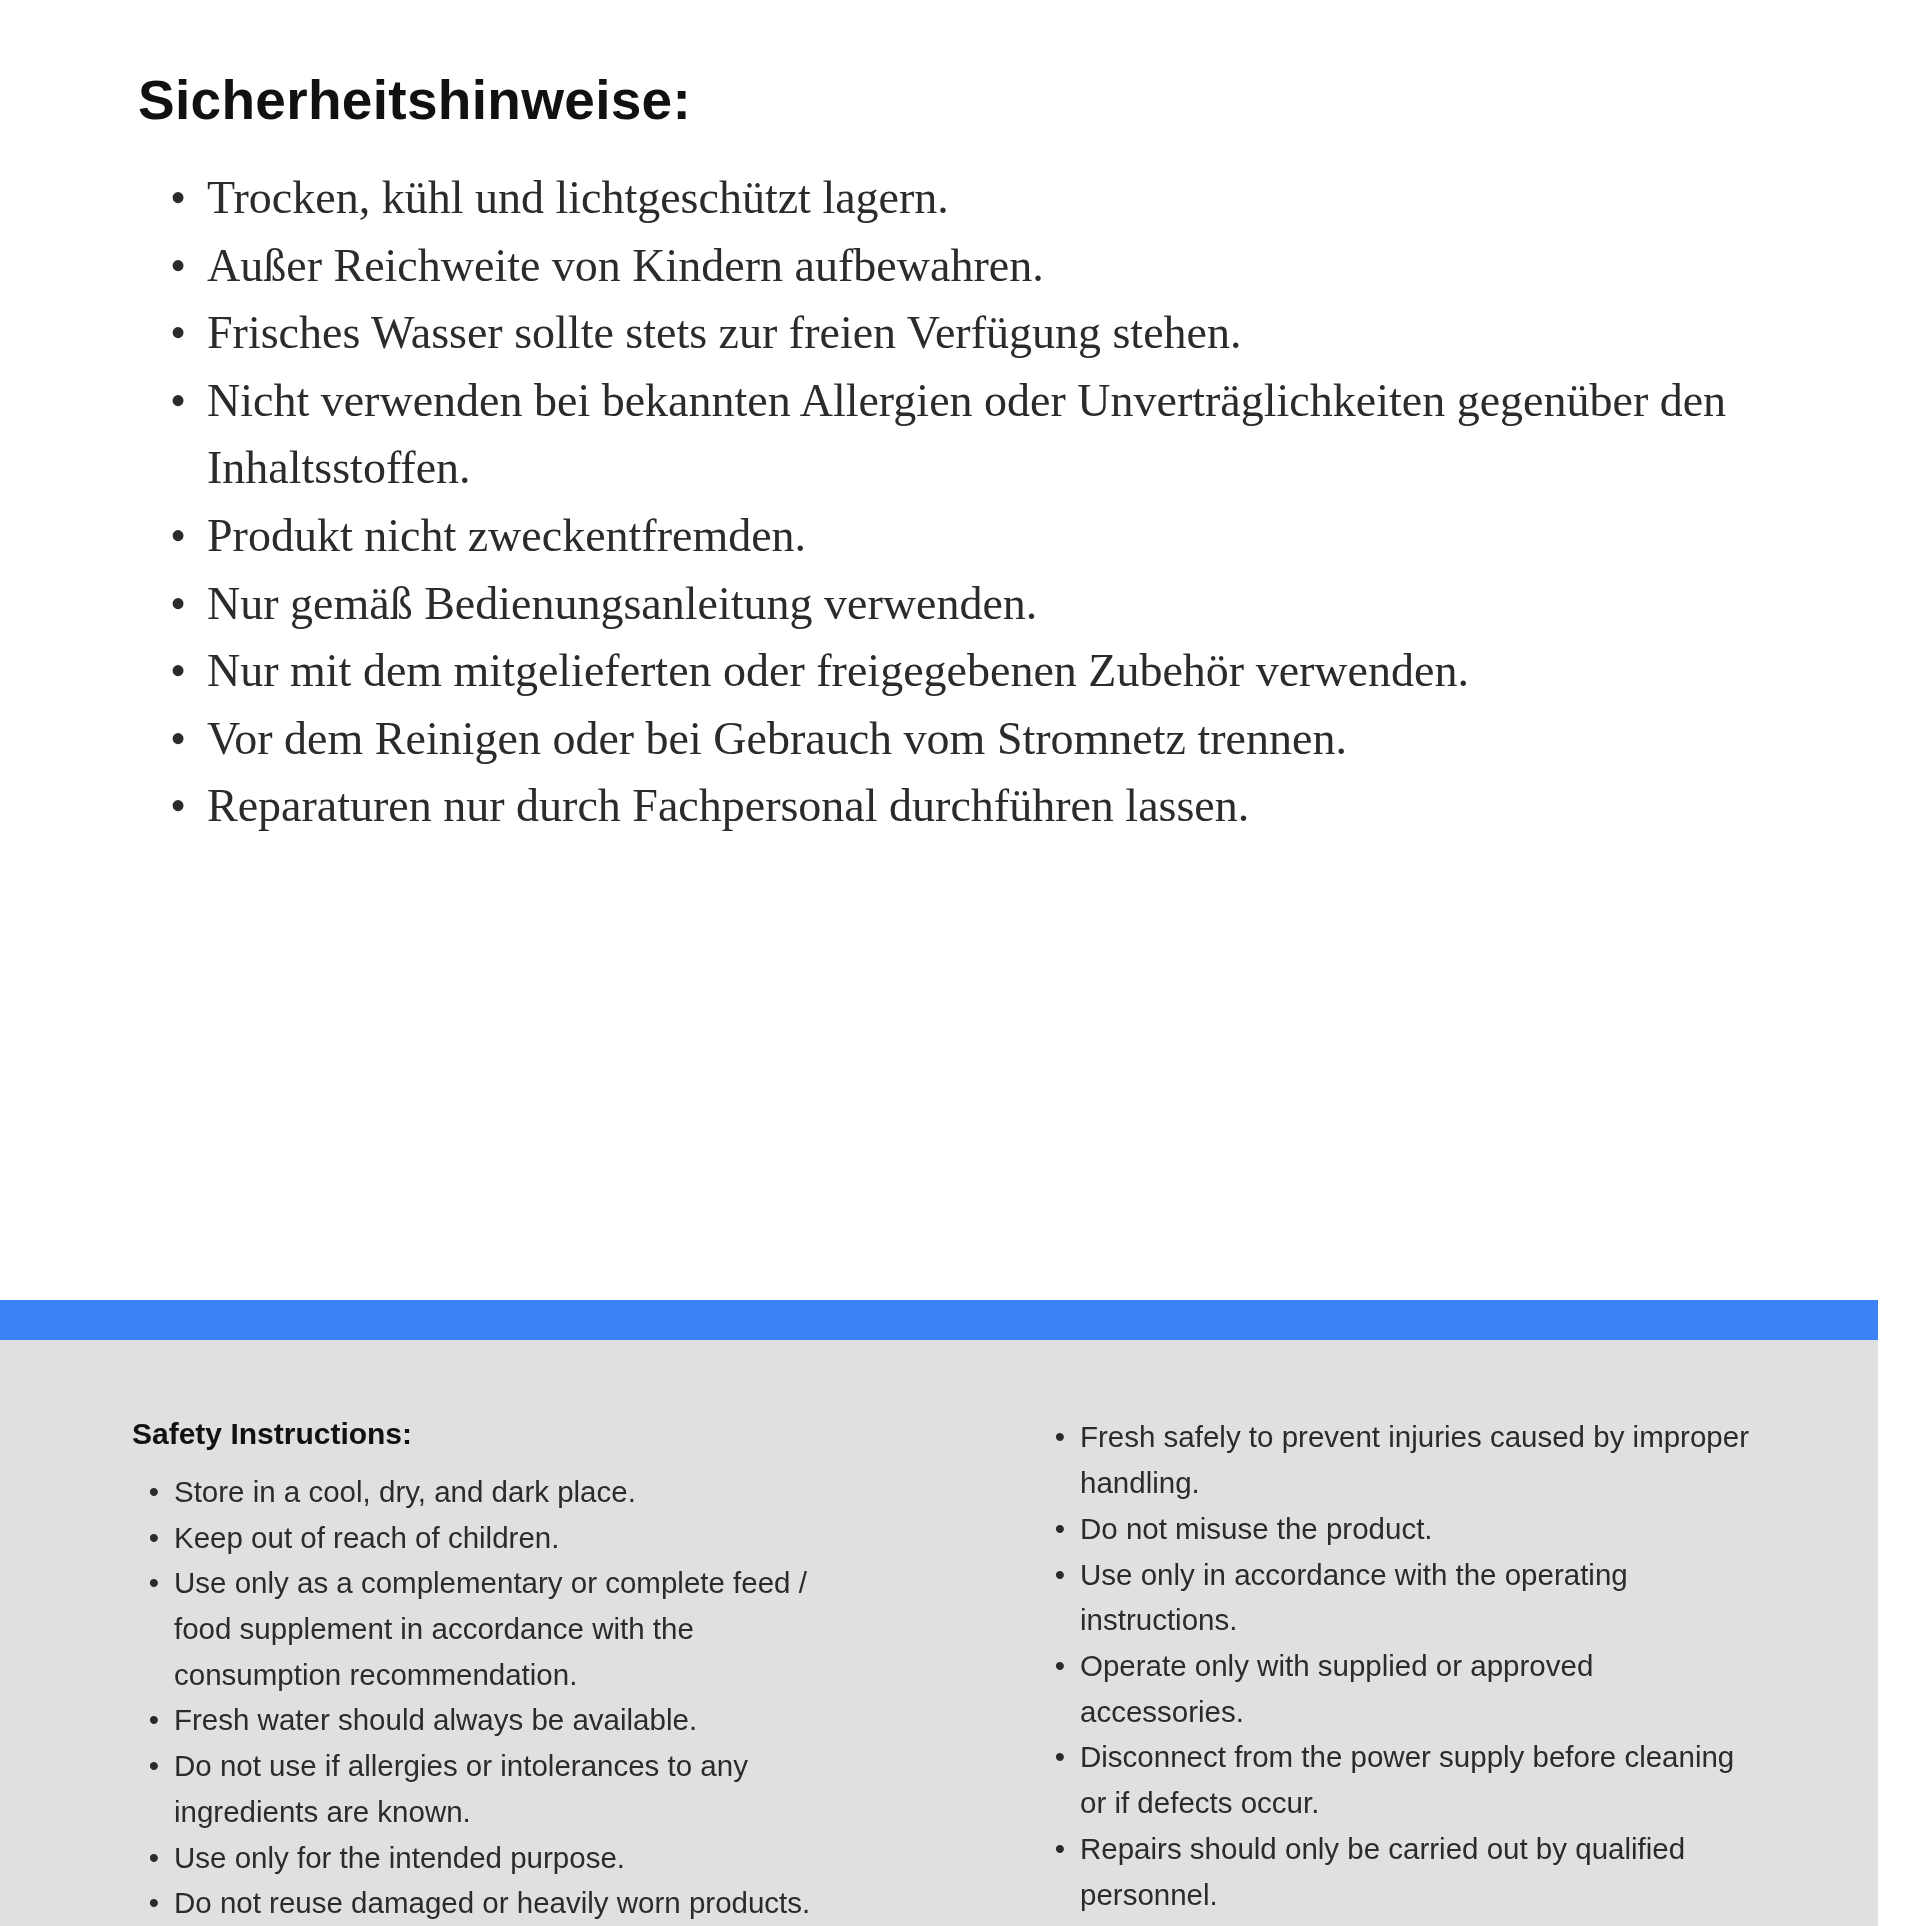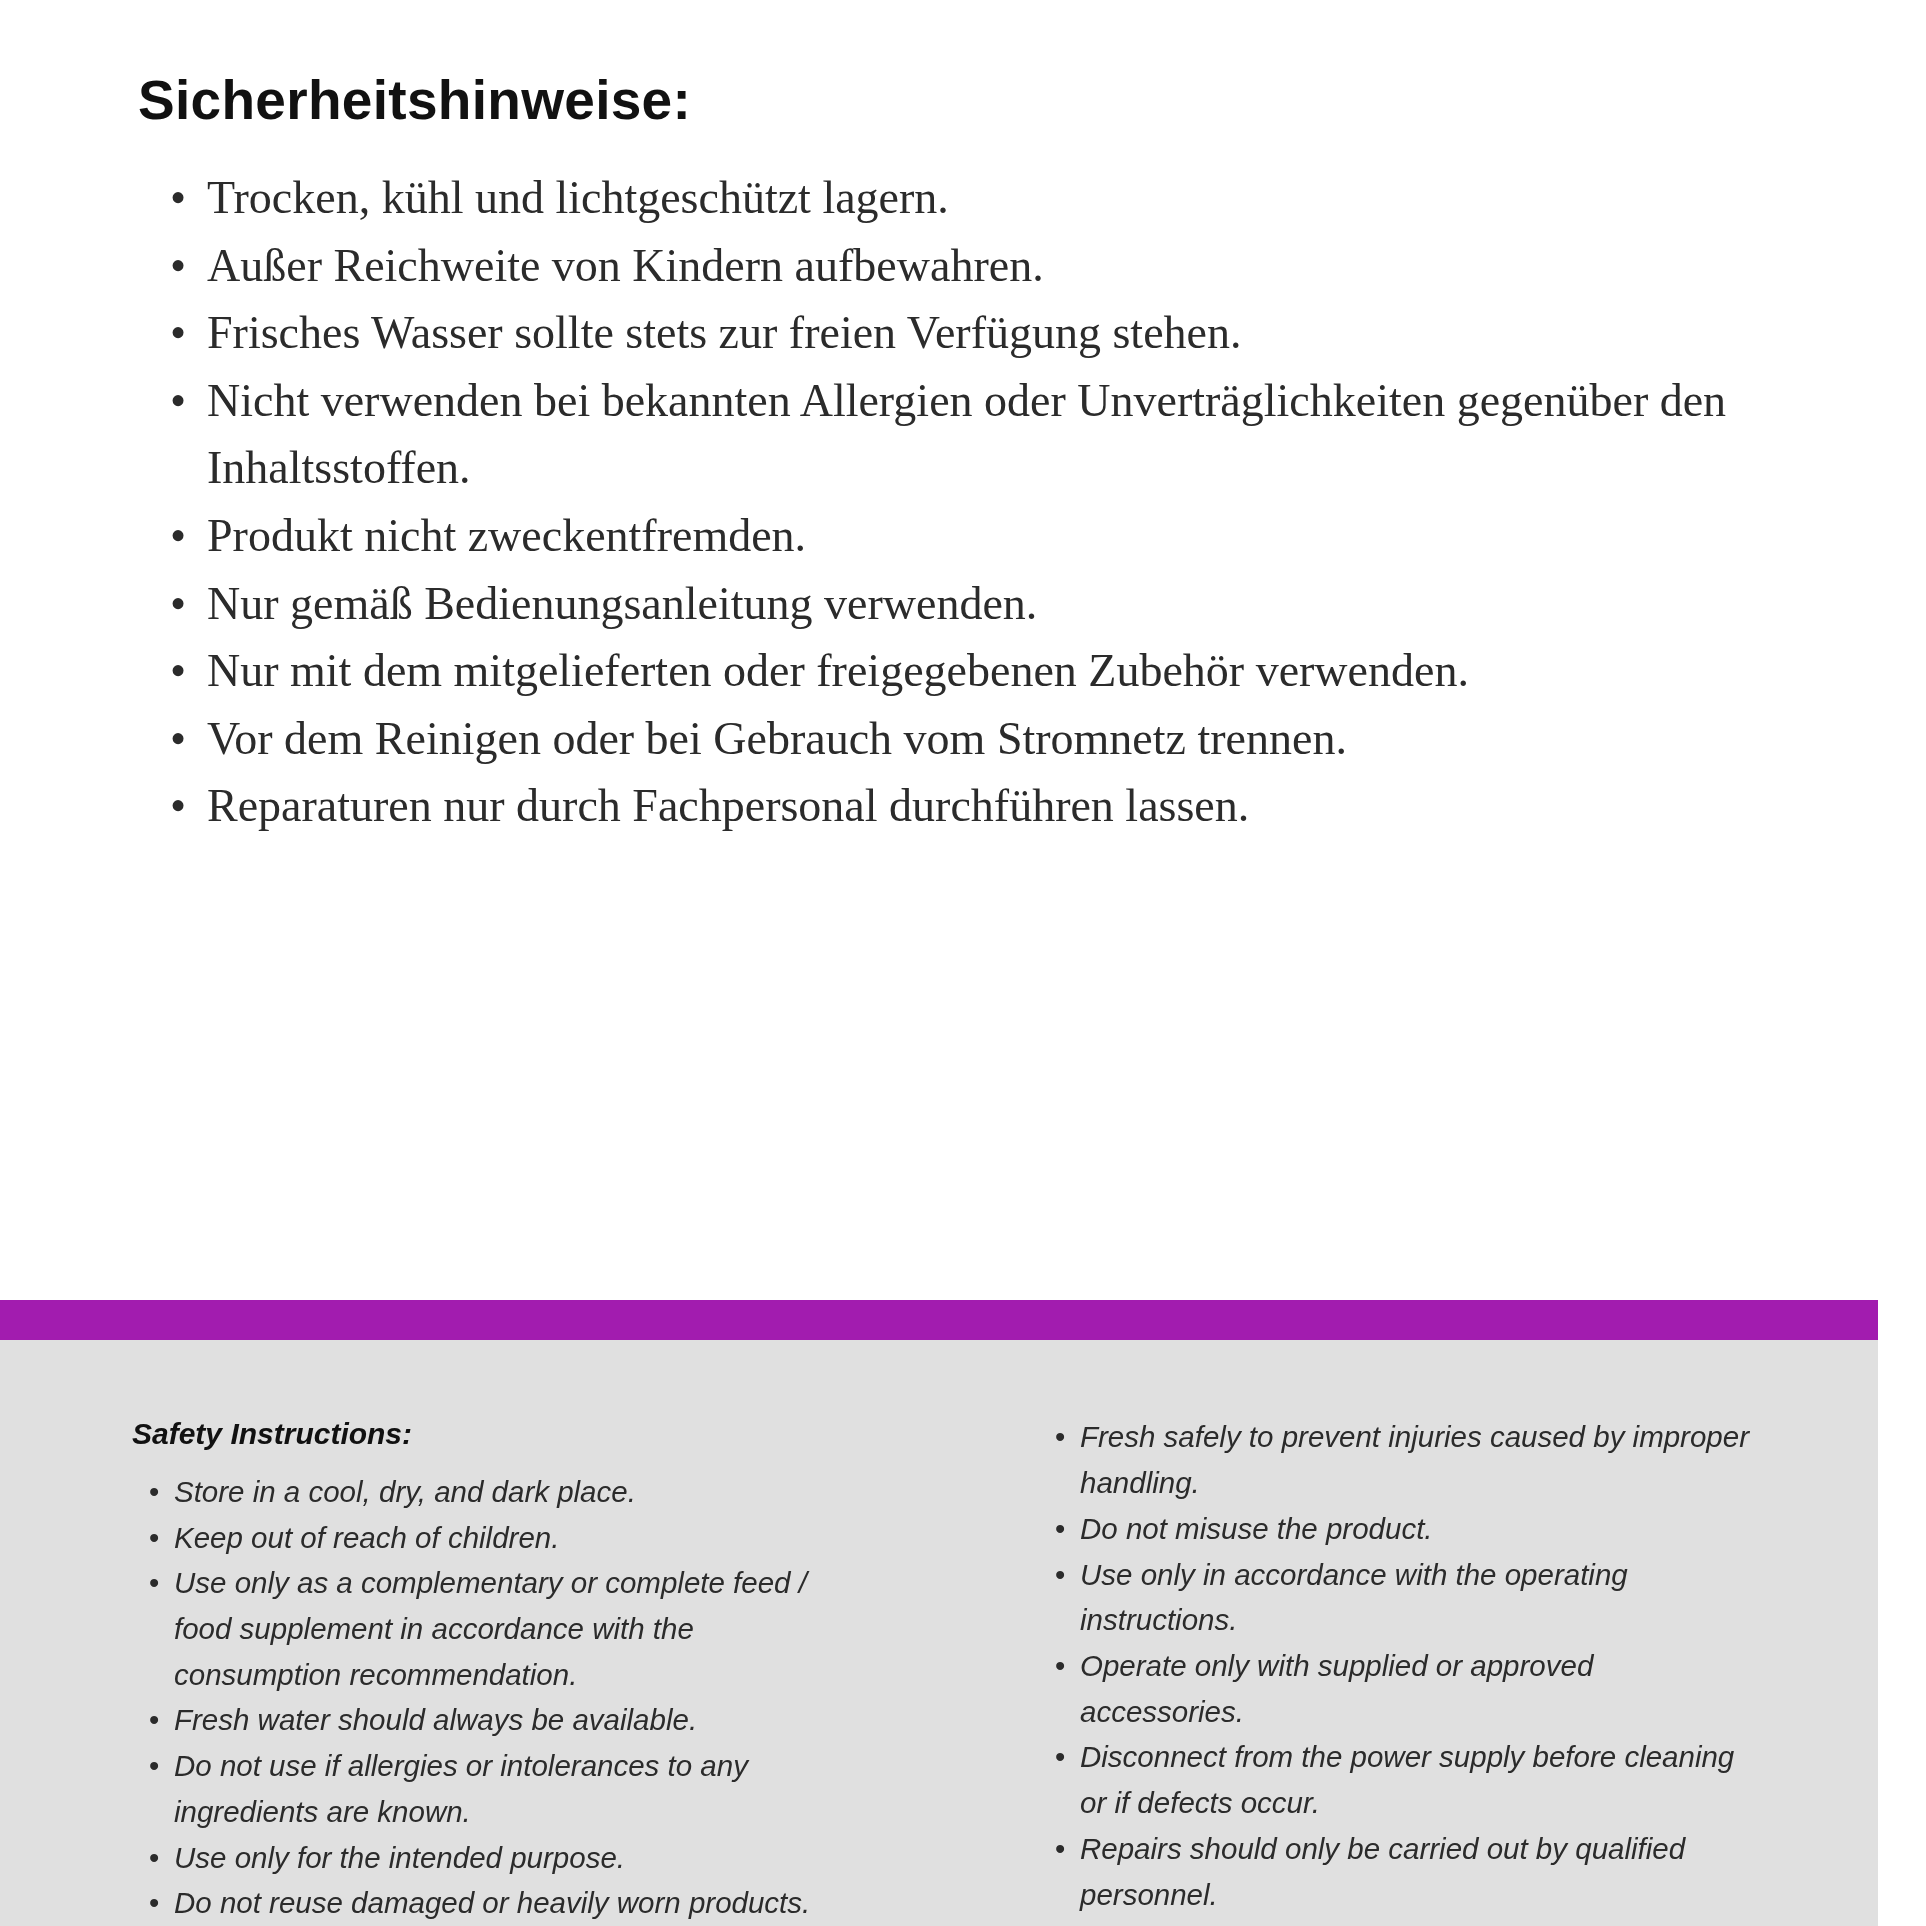--- a/index.html
+++ b/index.html
@@ -9,21 +9,21 @@
     height: 1926px;
     background: #ffffff;
     font-family: "Liberation Sans", sans-serif;
   }
 
   .page {
     width: 1878px;
     height: 1926px;
     display: flex;
     flex-direction: column;
-    background: #a21caf;
+    background: #3b82f6;
     overflow: hidden;
     gap: 40px;
   }
 
   
   .german-section {
     height: 1317px;
     padding: 67px 58px 0 138px;
     background: #ffffff;
   }
@@ -59,21 +59,20 @@
   }
 
   
   .english-section {
     flex: 1;
     background: #e0e0e0;
     padding: 74px 71px 0 132px;
     display: flex;
     column-gap: 180px;
     align-items: flex-start;
-    font-style: italic;
   }
 
   .english-column { display: block; }
 
   .english-title {
     font-size: 30px;
     font-weight: 700;
     color: #111111;
     margin-bottom: 15.4px;
     line-height: 1.3;

